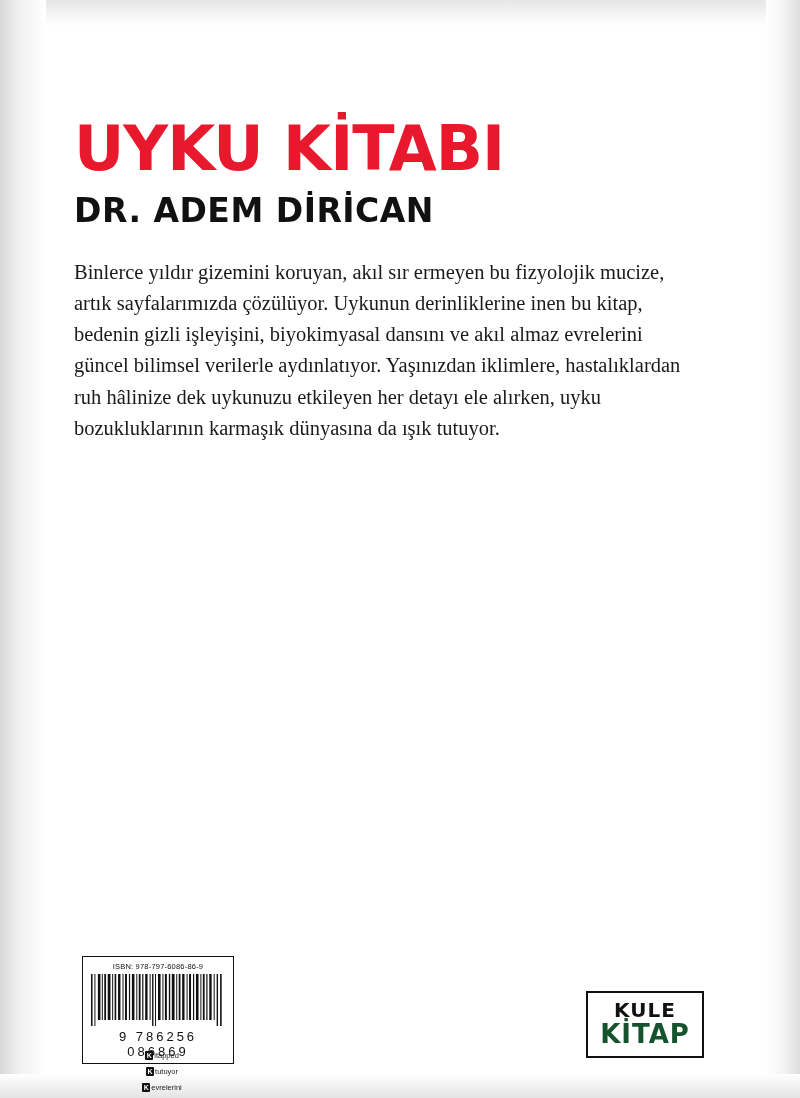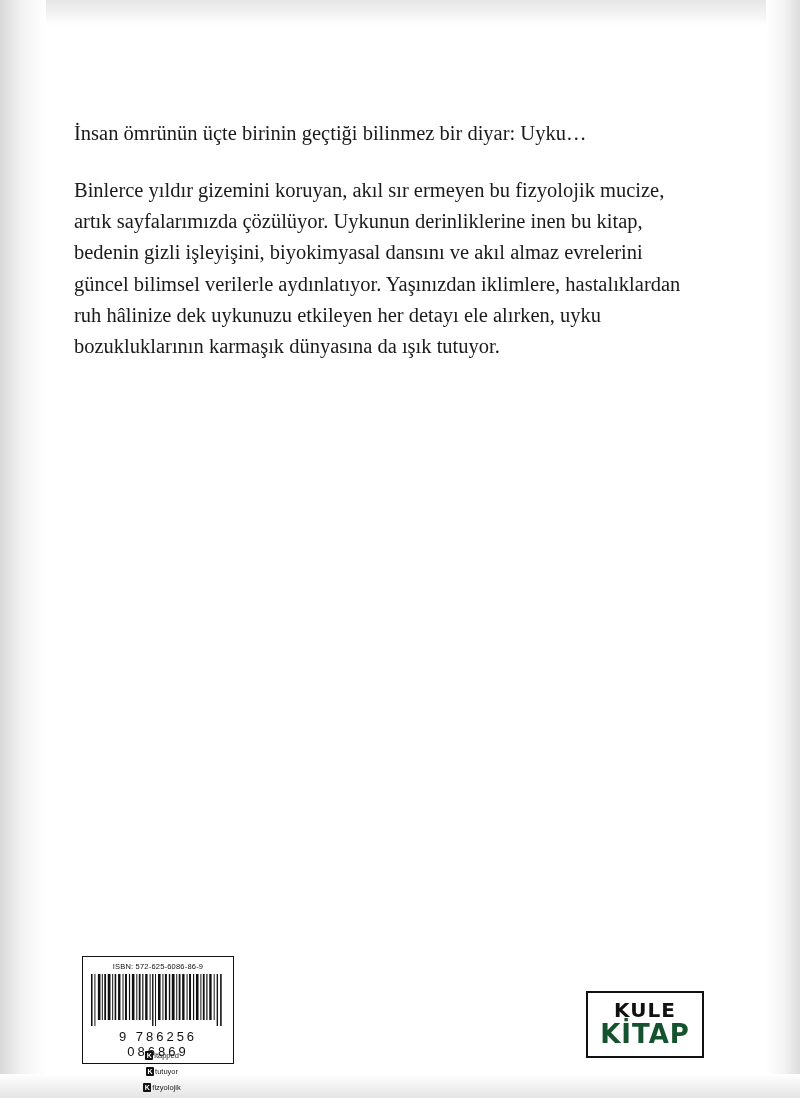--- a/index.html
+++ b/index.html
@@ -184,30 +184,31 @@
 <body>
 
 <div class="page">
 
   <div class="edge-top"></div>
   <div class="edge-left"></div>
   <div class="edge-right"></div>
   <div class="edge-bottom"></div>
 
   <div class="content">
-
+    <h1 class="book-title">UYKU KİTABI</h1>
+
+    <h2 class="book-author">DR. ADEM DİRİCAN</h2>
 
     <div class="blurb">
-      <p>İnsan ömrünün üçte birinin geçtiği bilinmez bir diyar: Uyku…</p>
       <p>Binlerce yıldır gizemini koruyan, akıl sır ermeyen bu fizyolojik mucize, artık sayfalarımızda çözülüyor. Uykunun derinliklerine inen bu kitap, bedenin gizli işleyişini, biyokimyasal dansını ve akıl almaz evrelerini güncel bilimsel verilerle aydınlatıyor. Yaşınızdan iklimlere, hastalıklardan ruh hâlinize dek uykunuzu etkileyen her detayı ele alırken, uyku bozukluklarının karmaşık dünyasına da ışık tutuyor.</p>
     </div>
   </div>
 
   <div class="barcode-block">
-    <div class="isbn-text">ISBN: 572-625-6086-86-9</div>
+    <div class="isbn-text">ISBN: 978-797-6086-86-9</div>
     <svg class="barcode-bars" viewBox="0 0 140 52" preserveAspectRatio="none">
       <g fill="#111111">
         <rect x="2" y="0" width="1.6" height="52"></rect>
         <rect x="5.5" y="0" width="1" height="52"></rect>
         <rect x="9" y="0" width="2.6" height="46"></rect>
         <rect x="13" y="0" width="1" height="46"></rect>
         <rect x="15.5" y="0" width="1.8" height="46"></rect>
         <rect x="19" y="0" width="2.8" height="46"></rect>
         <rect x="23.5" y="0" width="1" height="46"></rect>
         <rect x="26" y="0" width="1.6" height="46"></rect>
@@ -251,21 +252,21 @@
     <div class="retailer">
       <span class="k">K</span>
       <span>itapped</span>
     </div>
     <div class="retailer">
       <span class="k">K</span>
       <span>tutuyor</span>
     </div>
     <div class="retailer">
       <span class="k">K</span>
-      <span>fizyolojik</span>
+      <span>evrelerini</span>
     </div>
   </div>
 
   <div class="publisher">
     <div class="line1">KULE</div>
     <div class="line2">KİTAP</div>
   </div>
 
 </div>
 

